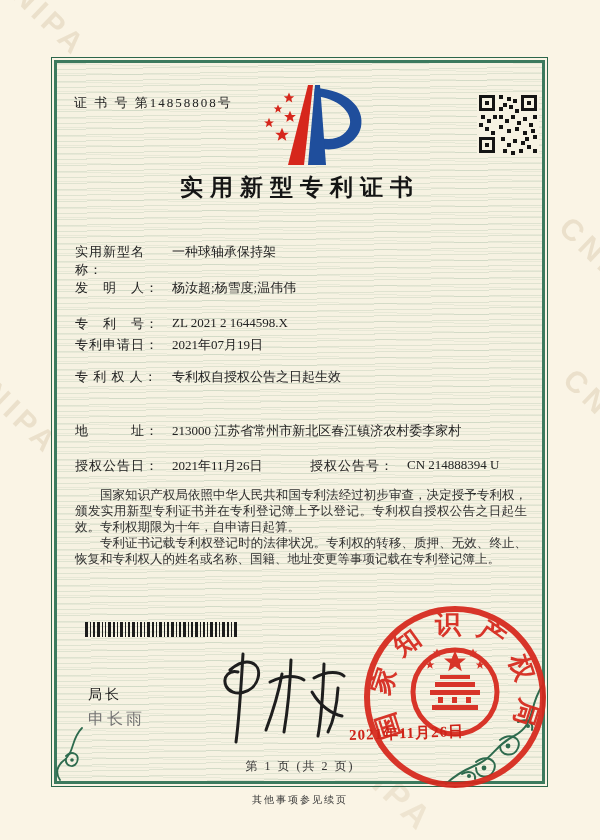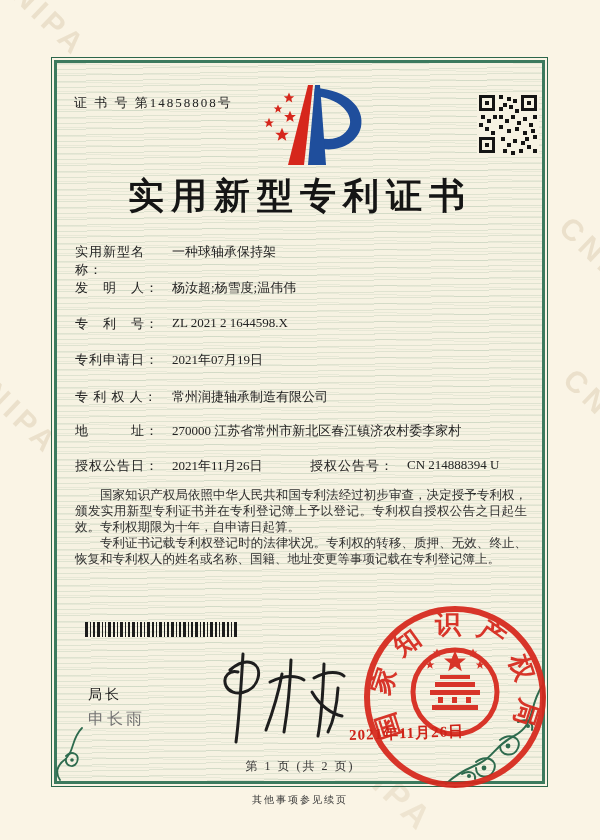--- a/index.html
+++ b/index.html
@@ -22,24 +22,24 @@
          border:3px solid #3c7a5e;
          background-color:#f6f2e2;
          background-image:
            repeating-linear-gradient(179deg, rgba(106,150,118,.17) 0 1px, rgba(0,0,0,0) 1px 6px),
            repeating-linear-gradient(181deg, rgba(106,150,118,.10) 0 1px, rgba(0,0,0,0) 1px 9px);}
   .content{position:absolute;left:0;top:0;width:600px;height:840px;}
   .cert-no{position:absolute;left:74px;top:94px;font-size:13px;letter-spacing:2px;color:#222;}
   .logo{position:absolute;left:252px;top:82px;}
   .qr{position:absolute;left:477px;top:93px;}
   .title{position:absolute;left:0;right:0;top:172px;text-align:center;
-         font-size:36px;font-weight:bold;letter-spacing:7px;color:#151515;}
+         font-size:23px;font-weight:bold;letter-spacing:7px;color:#151515;}
   .field-row{position:absolute;left:75px;width:452px;font-size:13px;display:flex;color:#222;}
   .field-row .lbl{display:inline-block;width:97px;flex:0 0 97px;letter-spacing:1px;}
-  .r0{top:243px}.r1{top:279px}.r2{top:315px}.r3{top:351px}.r4{top:388px}.r5{top:422px}
+  .r0{top:243px}.r1{top:279px}.r2{top:315px}.r3{top:336px}.r4{top:368px}.r5{top:422px}
   .r6{top:457px}
   .r6 .val1{display:inline-block;width:138px;flex:0 0 138px;}
   .paras{position:absolute;left:75px;top:487px;width:452px;font-size:12.5px;
          line-height:16px;text-align:justify;color:#303030;}
   .paras p{margin:0;text-indent:2em;}
   .barcode{position:absolute;left:85px;top:622px;}
   .director{position:absolute;left:88px;top:686px;font-size:14px;letter-spacing:3px;color:#1d1d1d;}
   .director-name{position:absolute;left:88px;top:709px;font-size:16px;letter-spacing:3px;color:#737373;}
   .signature{position:absolute;left:196px;top:648px;}
   .seal{position:absolute;left:362px;top:604px;opacity:.93;}
@@ -183,25 +183,25 @@
     <div class="field-row r2">
       <span class="lbl">专　利　号：</span>
       <span class="val">ZL 2021 2 1644598.X</span>
     </div>
     <div class="field-row r3">
       <span class="lbl">专利申请日：</span>
       <span class="val">2021年07月19日</span>
     </div>
     <div class="field-row r4">
       <span class="lbl">专 利 权 人：</span>
-      <span class="val">常州润捷轴承制造有限公司</span>
+      <span class="val">专利权自授权公告之日起生效</span>
     </div>
     <div class="field-row r5">
       <span class="lbl">地　　　址：</span>
-      <span class="val">270000 江苏省常州市新北区春江镇济农村委李家村</span>
+      <span class="val">213000 江苏省常州市新北区春江镇济农村委李家村</span>
     </div>
     <div class="field-row r6">
       <span class="lbl">授权公告日：</span>
       <span class="val1">2021年11月26日</span>
       <span class="lbl">授权公告号：</span>
       <span class="val">CN 214888394 U</span>
     </div>
 
     <div class="paras">
       <p>国家知识产权局依照中华人民共和国专利法经过初步审查，决定授予专利权，颁发实用新型专利证书并在专利登记簿上予以登记。专利权自授权公告之日起生效。专利权期限为十年，自申请日起算。</p>

